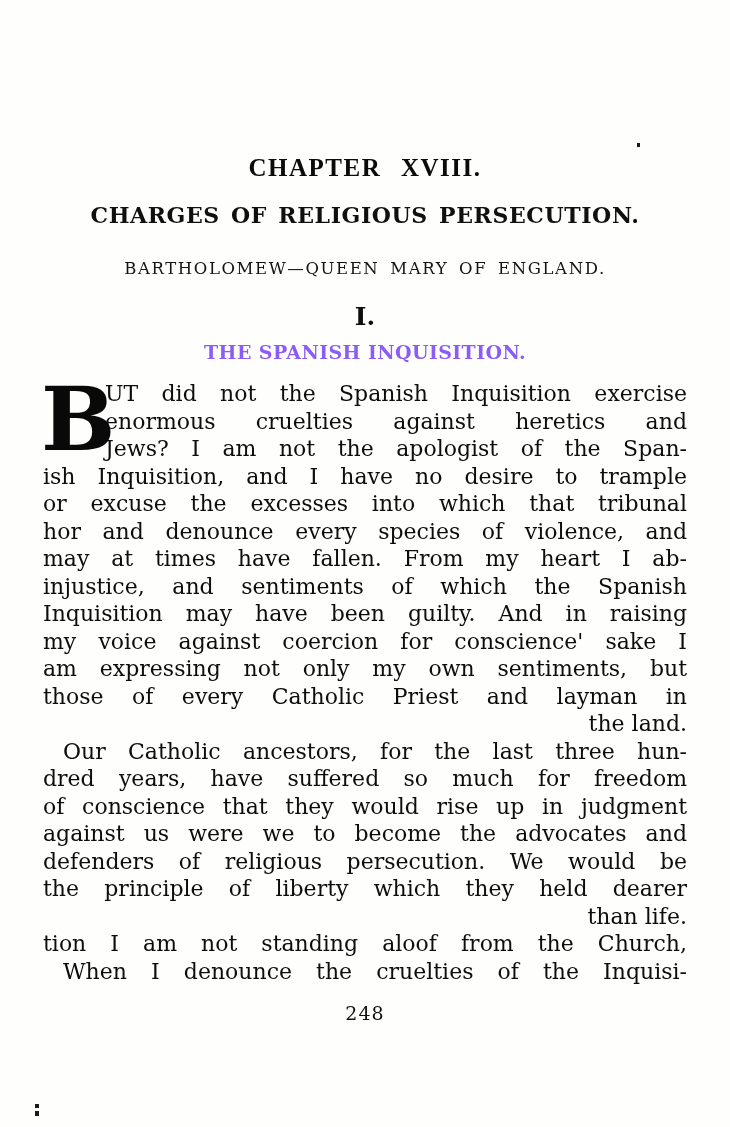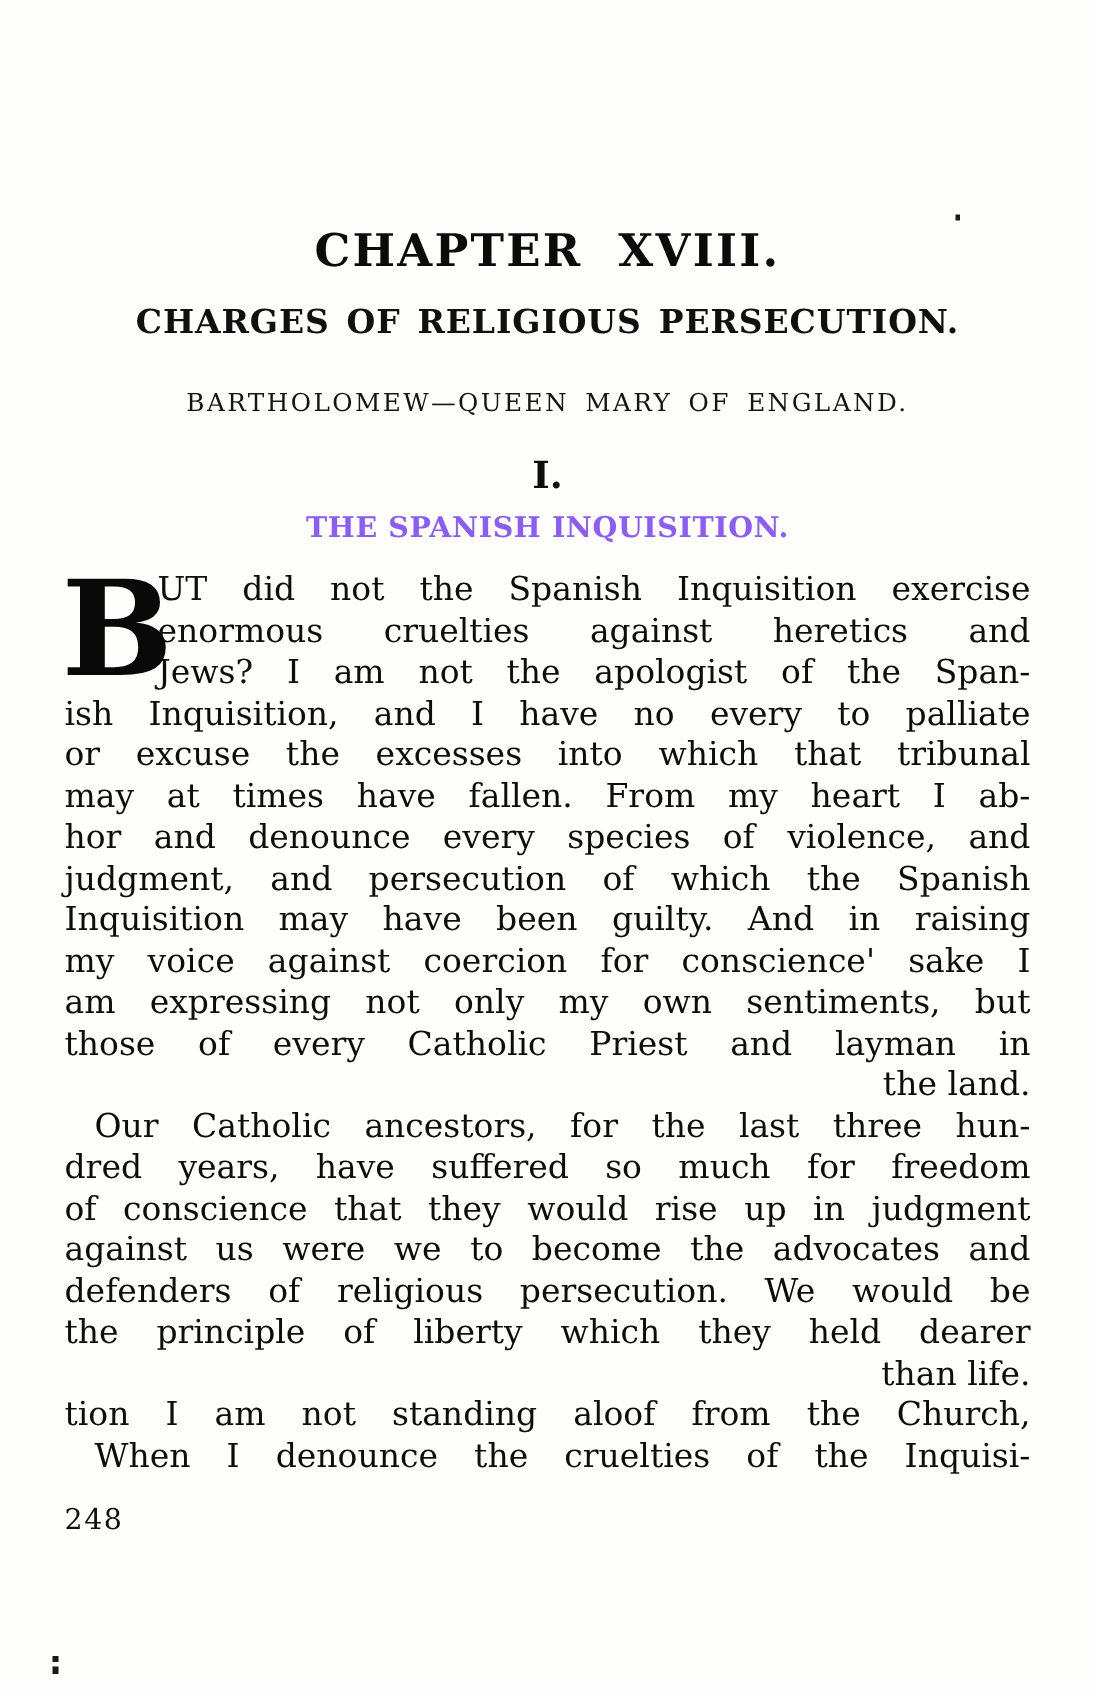--- a/index.html
+++ b/index.html
@@ -18,26 +18,27 @@
     box-sizing: border-box;
     padding-top: 150px;
   }
   .column {
     width: 644px;
     margin: 0 auto;
     position: relative;
   }
   .chapter-title {
     text-align: center;
-    font-size: 30px;
+    font-size: 25px;
     line-height: 36px;
     font-weight: 700;
     letter-spacing: 1.5px;
     word-spacing: 12px;
     color: #0b0b0b;
+    font-family: Liberation Serif, serif;
   }
   .chapter-subtitle {
     margin-top: 17px;
     text-align: center;
     font-size: 22px;
     line-height: 24px;
     font-weight: 700;
     letter-spacing: 0.6px;
     word-spacing: 3px;
     color: #101010;
@@ -98,20 +99,21 @@
     left: -2px;
     top: 0px;
     font-size: 88px;
     line-height: 78px;
     font-weight: 600;
     color: #090909;
   }
   .cap-lines { padding-left: 62px; }
   .page-number {
     margin-top: 17px;
+    text-align: center;
     font-size: 19px;
     letter-spacing: 1px;
     color: #121212;
   }
   .artifact {
     position: absolute;
     background: #1a1a1a;
   }
   .artifact-dot-top { left: 637px; top: 143px; width: 3px; height: 4px; }
   .artifact-colon-1 { left: 35px; top: 1104px; width: 4px; height: 4px; }
@@ -139,25 +141,25 @@
     <div class="section-title">THE SPANISH INQUISITION.</div>
 
     <div class="body-text">
       <div class="paragraph">
           <span class="dropcap">B</span>
           <div class="cap-lines">
             <div class="line jl">UT did not the Spanish Inquisition exercise</div>
             <div class="line jl">enormous cruelties against heretics and</div>
             <div class="line jl">Jews? I am not the apologist of the Span-</div>
           </div>
-          <div class="line jl">ish Inquisition, and I have no every to palliate</div>
+          <div class="line jl">ish Inquisition, and I have no desire to trample</div>
           <div class="line jl">or excuse the excesses into which that tribunal</div>
+          <div class="line jl">hor and denounce every species of violence, and</div>
           <div class="line jl">may at times have fallen. From my heart I ab-</div>
-          <div class="line jl">hor and denounce every species of violence, and</div>
-          <div class="line jl">judgment, and persecution of which the Spanish</div>
+          <div class="line jl">injustice, and sentiments of which the Spanish</div>
           <div class="line jl">Inquisition may have been guilty. And in raising</div>
           <div class="line jl">my voice against coercion for conscience' sake I</div>
           <div class="line jl">am expressing not only my own sentiments, but</div>
           <div class="line jl">those of every Catholic Priest and layman in</div>
           <div class="line ">the land.</div>
         </div>
       <div class="paragraph">
           <div class="line jl first-indent">Our Catholic ancestors, for the last three hun-</div>
           <div class="line jl">dred years, have suffered so much for freedom</div>
           <div class="line jl">of conscience that they would rise up in judgment</div>

